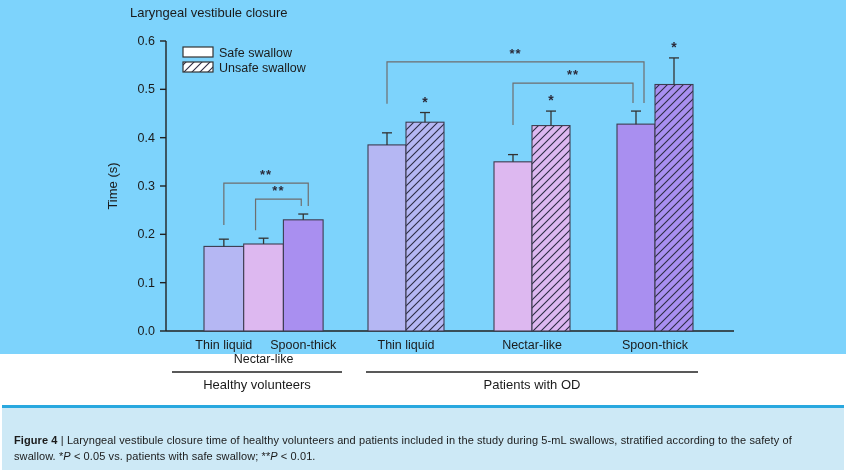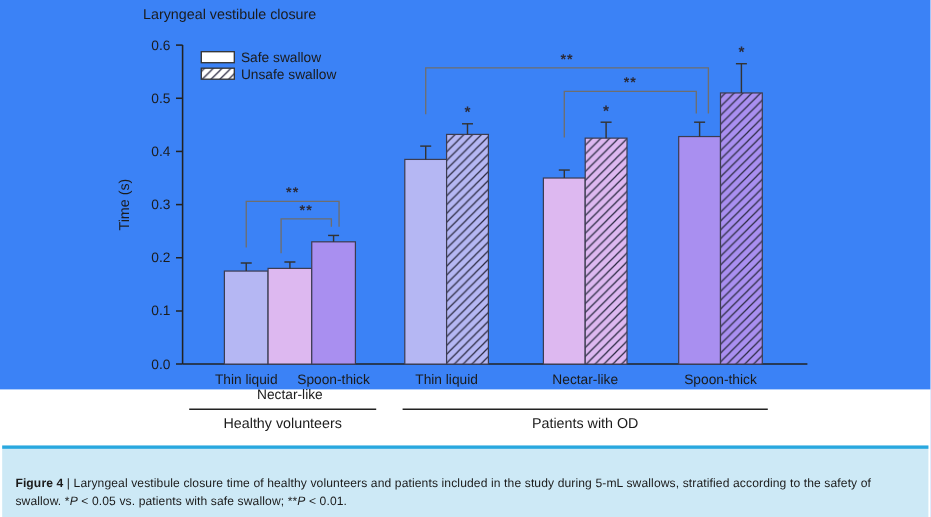--- a/index.html
+++ b/index.html
@@ -1,21 +1,21 @@
 <!DOCTYPE html>
 <html><head>
 <meta charset="utf-8">
 <style>
   html,body{margin:0;padding:0;background:#ffffff;}
   body{
     width:846px;height:470px;overflow:hidden;
     font-family:"Liberation Sans", sans-serif;
     -webkit-font-smoothing:antialiased;
   }
-  .page{position:relative;width:846px;height:354px;background:#3b82f6;}
+  .page{position:relative;width:846px;height:354px;background:#7dd3fc;}
   #chart{display:block;}
   .caption-box{
     position:absolute;left:2px;right:2px;top:405px;
     background:#cde9f6;
     border-top:3px solid #29a8df;
     border-bottom:3px solid #29a8df;
     padding:25px 12px 9px 12px;
     font-size:11px;line-height:1.45;color:#1b1b1b;
     letter-spacing:0.1px;
   }

